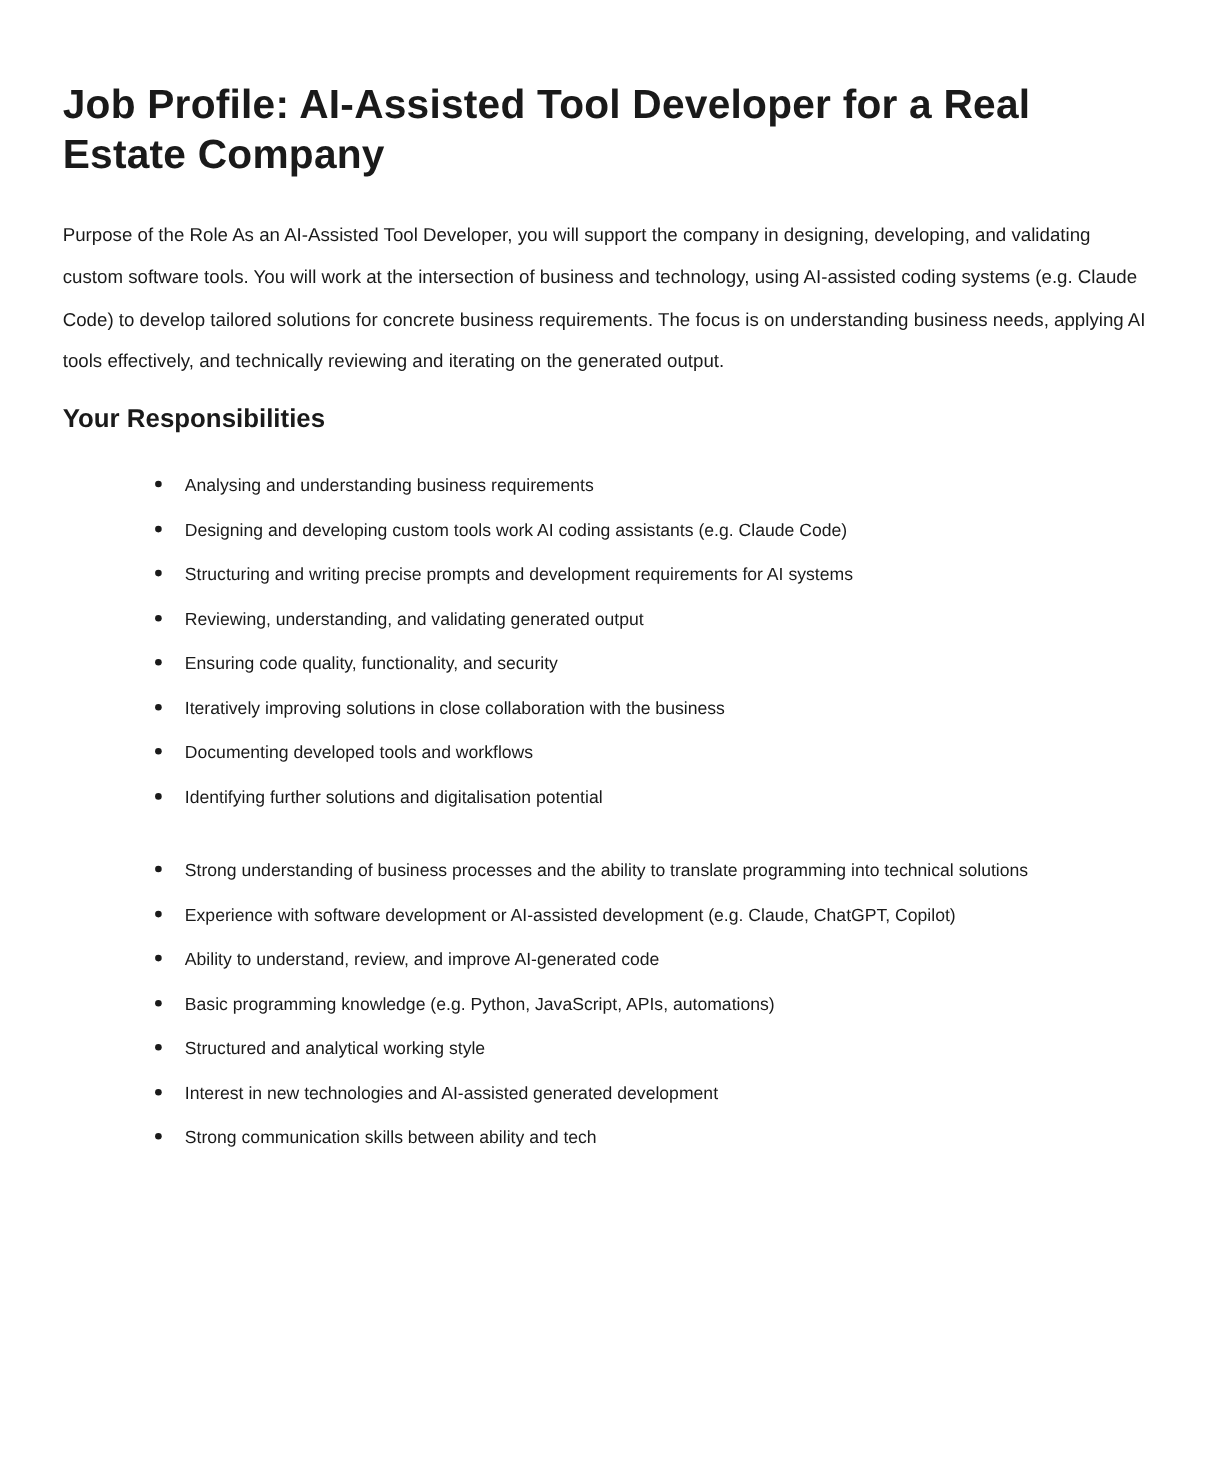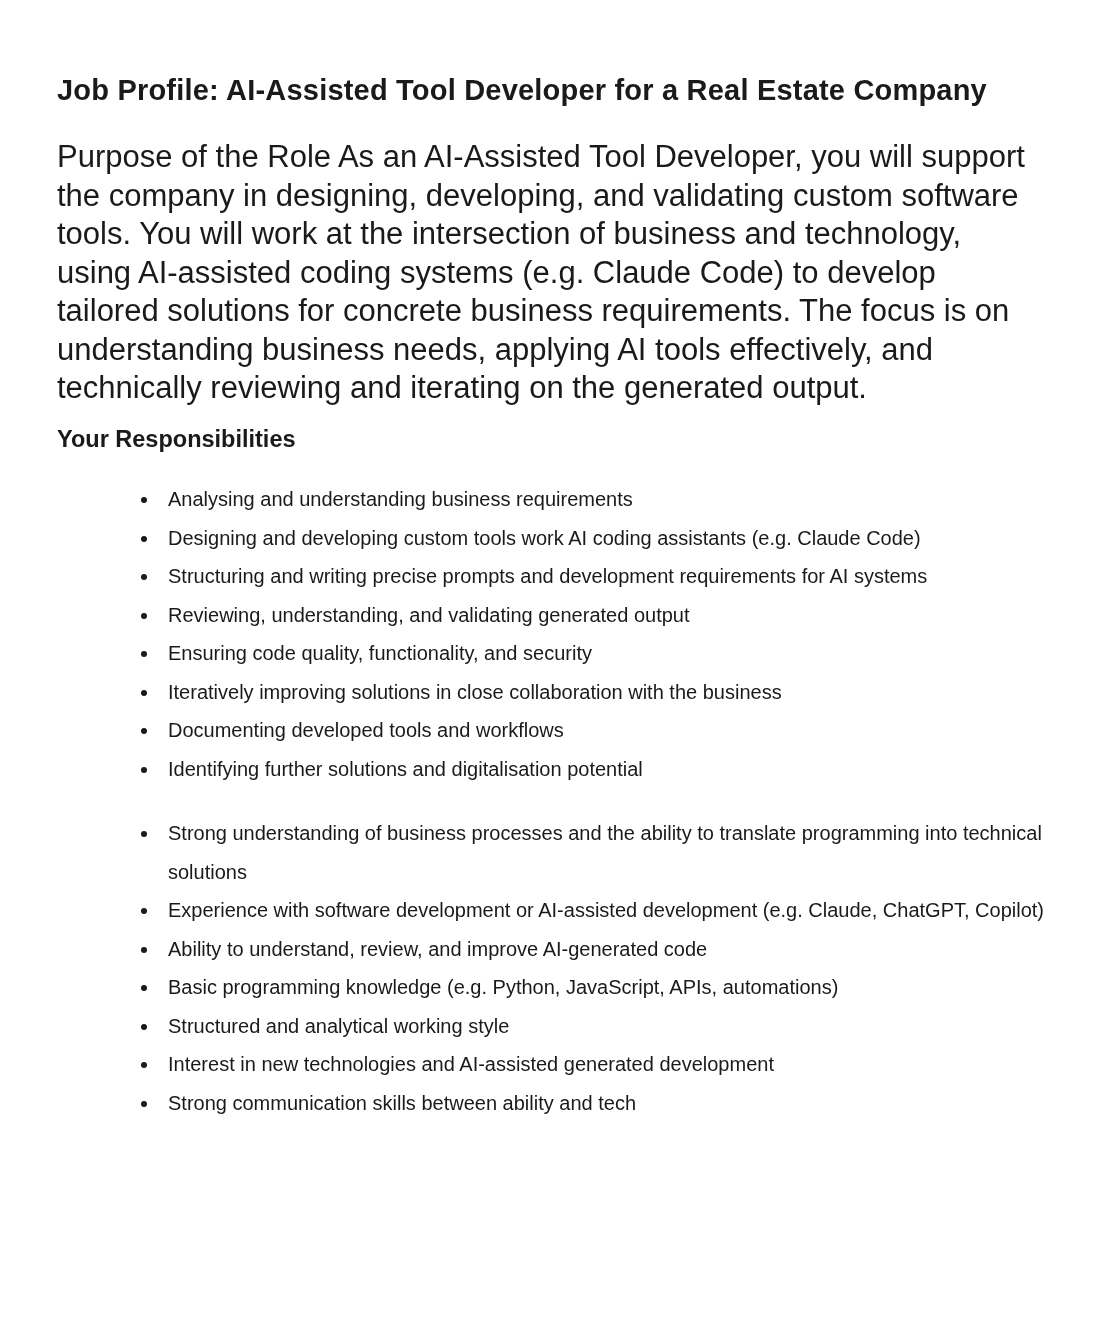--- a/index.html
+++ b/index.html
@@ -15,46 +15,46 @@
     -webkit-font-smoothing: antialiased;
   }
   .page {
     box-sizing: border-box;
     width: 1118px;
     height: 1326px;
     padding: 52px 60px 40px 57px;
     overflow: hidden;
   }
   h1.doc-title {
-    font-size: 29px;
+    font-size: 37px;
     font-weight: bold;
     line-height: 1.25;
     margin: 20px 0 0 0;
     letter-spacing: 0.2px;
   }
   p.intro {
-    font-size: 31px;
+    font-size: 17px;
     font-weight: 400;
     line-height: 38.5px;
     margin: 30px 0 0 0;
     max-width: 985px;
   }
   h2.section-heading {
     font-size: 23.5px;
     font-weight: bold;
     line-height: 1.3;
     margin: 16px 0 0 0;
   }
   ul.bullet-list {
     margin: 26px 0 0 0;
     padding: 0 0 0 103px;
     max-width: 1005px;
   }
   ul.bullet-list li {
-    font-size: 20px;
+    font-size: 16px;
     line-height: 38.5px;
     margin: 0;
     padding-left: 8px;
   }
   ul.bullet-list li::marker {
     font-size: 21px;
   }
 </style>
 </head>
 <body>

